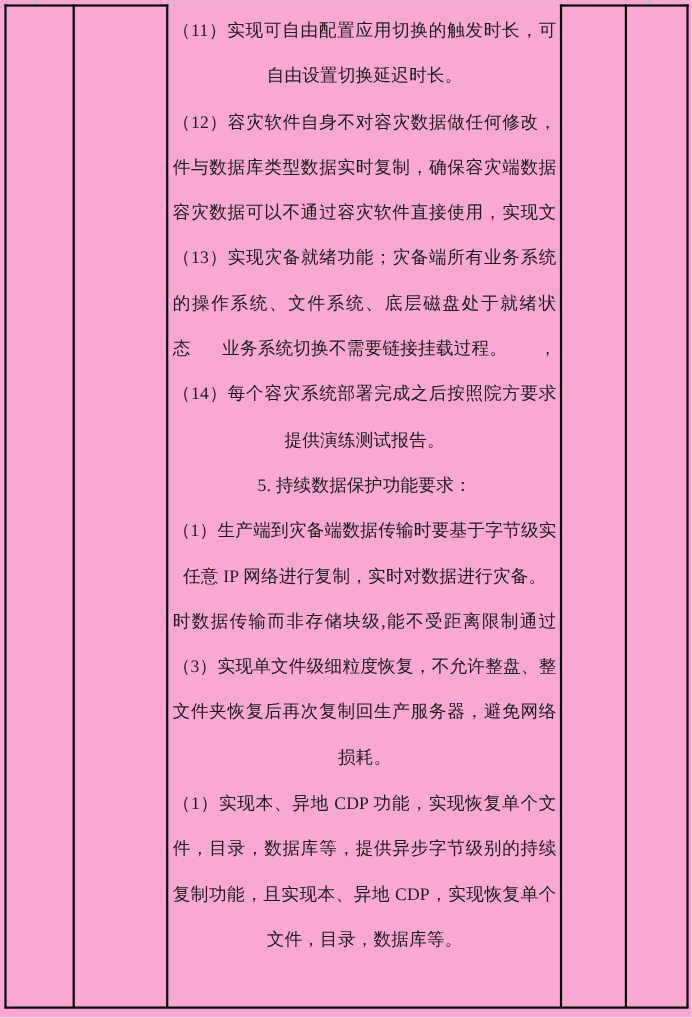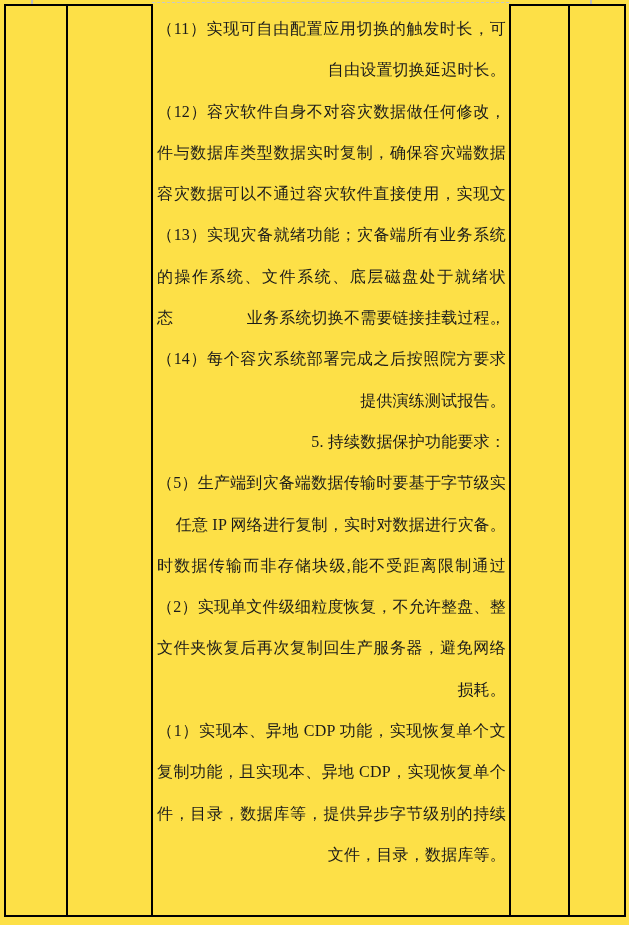--- a/index.html
+++ b/index.html
@@ -4,21 +4,21 @@
 <style>
   html, body {
     margin: 0;
     padding: 0;
     background: #ffffff;
   }
   .page {
     position: relative;
     width: 629px;
     height: 925px;
-    background: #fde047;
+    background: #f9a8d4;
     overflow: hidden;
     font-family: "Liberation Serif", "DejaVu Serif", serif;
   }
   
   .vline {
     position: absolute;
     width: 1.5px;
     top: 4px;
     height: 912px;
     background: #000000;
@@ -73,21 +73,21 @@
     top: 8px;
     width: 349px;
     color: #1b1b1b;
     font-size: 16px;
   }
   .line {
     height: 41.3px;
     line-height: 41.3px;
     white-space: pre;
     overflow: visible;
-    text-align: right;
+    text-align: center;
     letter-spacing: 0.2px;
   }
   .line.j {
     white-space: normal;
     text-align: justify;
     text-align-last: justify;
   }
 </style>
 </head>
 <body>
@@ -120,26 +120,26 @@
       <div class="line">自由设置切换延迟时长。</div>
       <div class="line j">（12）容灾软件自身不对容灾数据做任何修改，</div>
       <div class="line j">件与数据库类型数据实时复制，确保容灾端数据</div>
       <div class="line j">容灾数据可以不通过容灾软件直接使用，实现文</div>
       <div class="line j">（13）实现灾备就绪功能；灾备端所有业务系统</div>
       <div class="line j">的操作系统、文件系统、底层磁盘处于就绪状态，</div>
       <div class="line">业务系统切换不需要链接挂载过程。</div>
       <div class="line j">（14）每个容灾系统部署完成之后按照院方要求</div>
       <div class="line">提供演练测试报告。</div>
       <div class="line">5. 持续数据保护功能要求：</div>
-      <div class="line j">（5）生产端到灾备端数据传输时要基于字节级实</div>
+      <div class="line j">（1）生产端到灾备端数据传输时要基于字节级实</div>
       <div class="line">任意 IP 网络进行复制，实时对数据进行灾备。</div>
       <div class="line j">时数据传输而非存储块级,能不受距离限制通过</div>
-      <div class="line j">（2）实现单文件级细粒度恢复，不允许整盘、整</div>
+      <div class="line j">（3）实现单文件级细粒度恢复，不允许整盘、整</div>
       <div class="line j">文件夹恢复后再次复制回生产服务器，避免网络</div>
       <div class="line">损耗。</div>
       <div class="line j">（1）实现本、异地 CDP 功能，实现恢复单个文</div>
+      <div class="line j">件，目录，数据库等，提供异步字节级别的持续</div>
       <div class="line j">复制功能，且实现本、异地 CDP，实现恢复单个</div>
-      <div class="line j">件，目录，数据库等，提供异步字节级别的持续</div>
       <div class="line">文件，目录，数据库等。</div>
     </div>
   </div>
 
 </div>
 
 </body></html>

